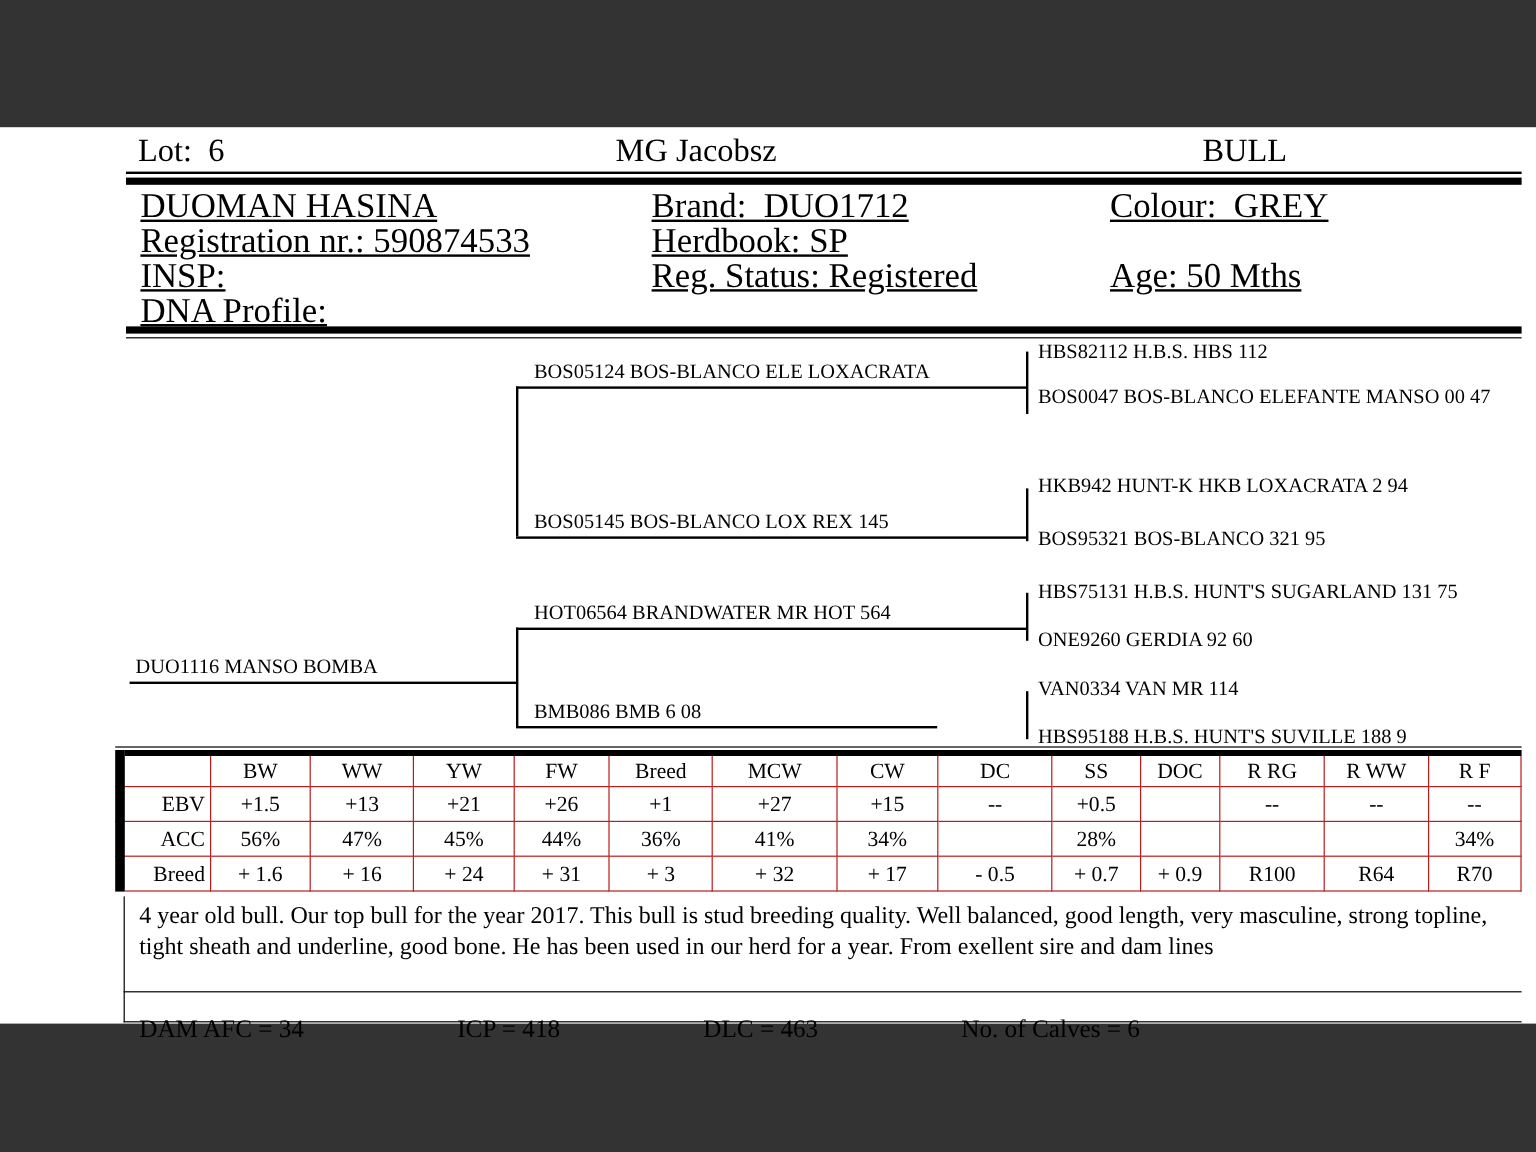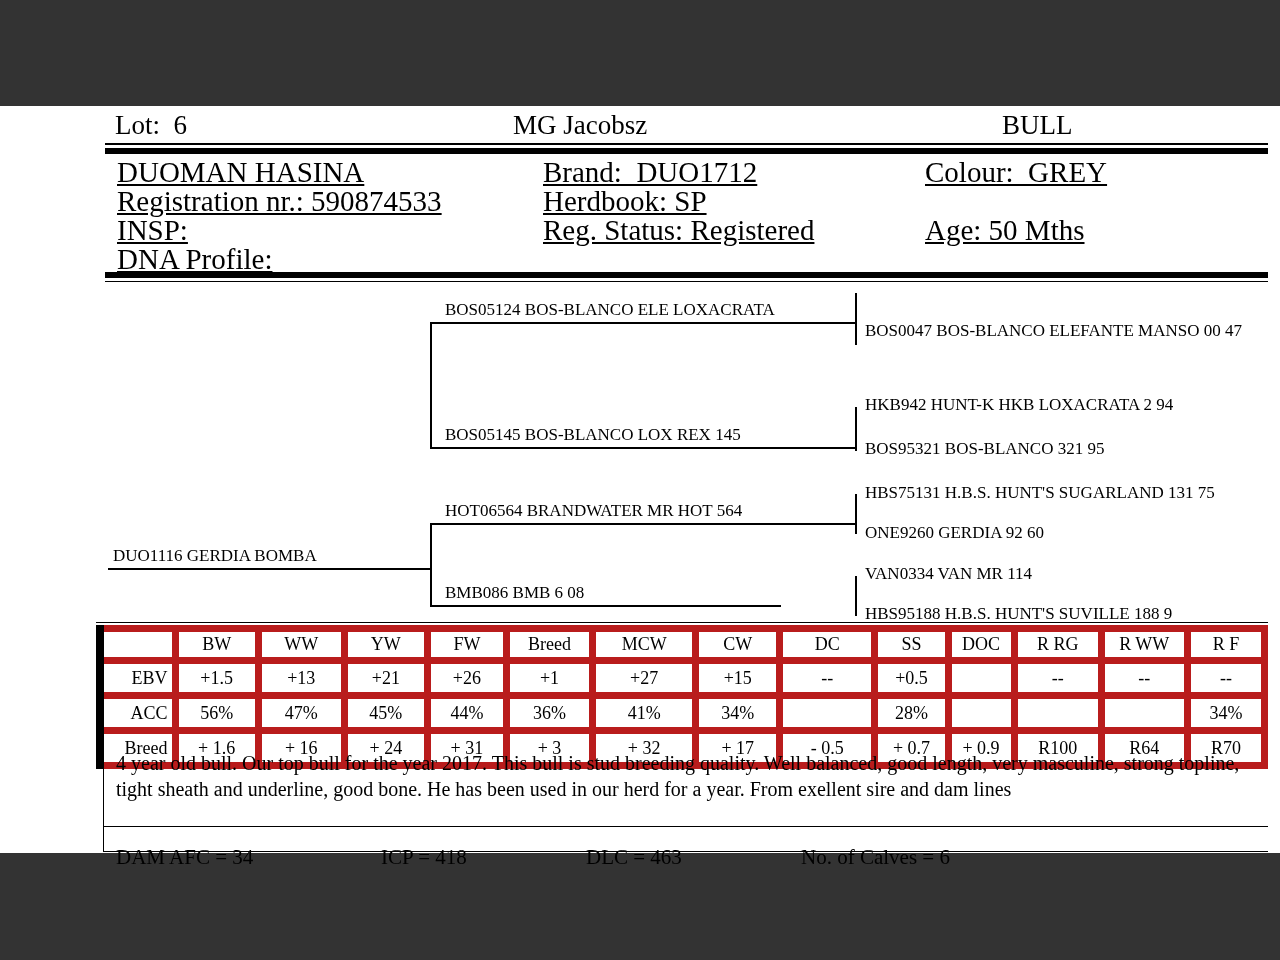--- a/index.html
+++ b/index.html
@@ -47,21 +47,21 @@
   .v-g3{left:750px;top:212px;height:40px;}
   .v-g4{left:750px;top:294px;height:40px;}
   .ggp{position:absolute;left:760px;width:402px;}
   .g1{top:0px;} .g2{top:38px;} .g3{top:112px;} .g4{top:156px;}
   .g5{top:200px;} .g6{top:240px;} .g7{top:281px;} .g8{top:321px;}
 
   
   .ebv-wrap{position:absolute;left:-9px;top:516px;width:1172px;border-top:1px solid #000;padding-top:2px;}
   table.ebv{border-collapse:collapse;table-layout:fixed;width:1172px;
     border-top:5px solid #000;border-left:8px solid #000;font-size:18px;}
-  table.ebv th, table.ebv td{border:7px solid #b91c1c;padding:0 4px;text-align:center;
+  table.ebv th, table.ebv td{border:1px solid #b91c1c;padding:0 4px;text-align:center;
     font-weight:normal;white-space:pre-wrap;overflow:hidden;}
   table.ebv th{height:25px;}
   table.ebv td{height:28px;}
   table.ebv .rowlab{text-align:right;padding-left:6px;}
 
   
   .comments{position:absolute;left:-2px;top:641px;width:1160px;height:79px;
     border-left:1px solid #000;font-size:20px;line-height:26px;padding:3px 0 0 12px;box-sizing:border-box;}
   .dam-row{position:absolute;left:-2px;top:720px;width:1165px;height:26px;
     border-top:1px solid #000;border-bottom:1px solid #000;border-left:1px solid #000;
@@ -90,21 +90,21 @@
   <span class="info-line ir1 ic2">Brand:  DUO1712</span>
   <span class="info-line ir2 ic2">Herdbook: SP</span>
   <span class="info-line ir3 ic2">Reg. Status: Registered</span>
   <span class="info-line ir1 ic3">Colour:  GREY</span>
   <span class="info-line ir3 ic3">Age: 50 Mths</span>
   <div class="rule-thick-b"></div>
   <div class="rule-thin-b"></div>
 
   <div class="ped">
     <div class="node n-dam">
-      <span>DUO1116 GERDIA BOMBA</span>
+      <span>DUO1116 MANSO BOMBA</span>
     </div>
     <div class="node n-ss">
       <span>BOS05124 BOS-BLANCO ELE LOXACRATA</span>
     </div>
     <div class="node n-sd">
       <span>BOS05145 BOS-BLANCO LOX REX 145</span>
     </div>
     <div class="node n-ds">
       <span>HOT06564 BRANDWATER MR HOT 564</span>
     </div>
@@ -112,20 +112,21 @@
       <span>BMB086 BMB 6 08</span>
     </div>
 
     <div class="vline v-sire"></div>
     <div class="vline v-dam"></div>
     <div class="vline v-g1"></div>
     <div class="vline v-g2"></div>
     <div class="vline v-g3"></div>
     <div class="vline v-g4"></div>
 
+    <div class="ggp g1">HBS82112 H.B.S. HBS 112</div>
     <div class="ggp g2">BOS0047 BOS-BLANCO ELEFANTE MANSO 00 47</div>
     <div class="ggp g3">HKB942 HUNT-K HKB LOXACRATA 2 94</div>
     <div class="ggp g4">BOS95321 BOS-BLANCO 321 95</div>
     <div class="ggp g5">HBS75131 H.B.S. HUNT'S SUGARLAND 131 75</div>
     <div class="ggp g6">ONE9260 GERDIA 92 60</div>
     <div class="ggp g7">VAN0334 VAN MR 114</div>
     <div class="ggp g8">HBS95188 H.B.S. HUNT'S SUVILLE 188 9</div>
   </div>
 
   <div class="ebv-wrap">

